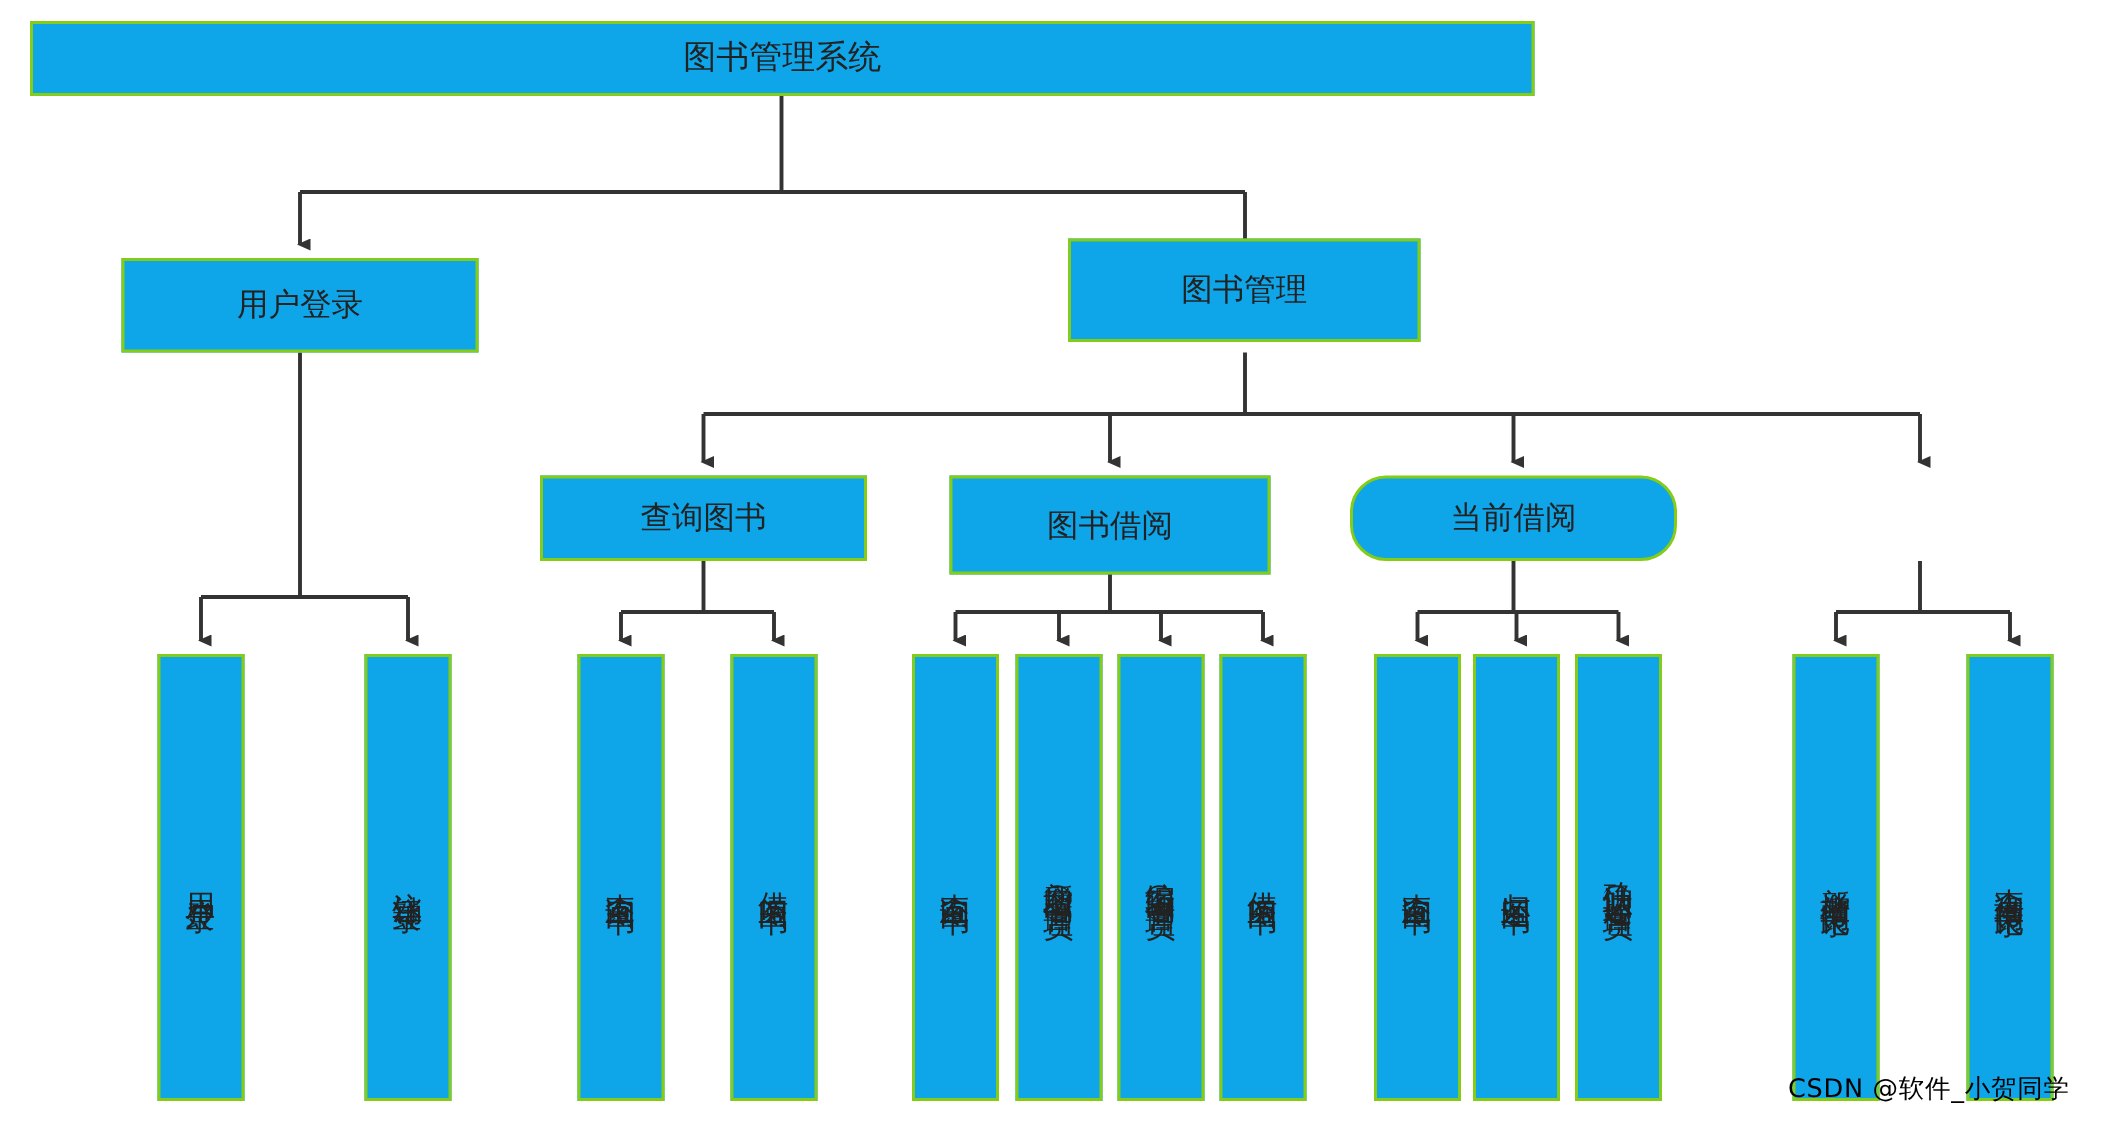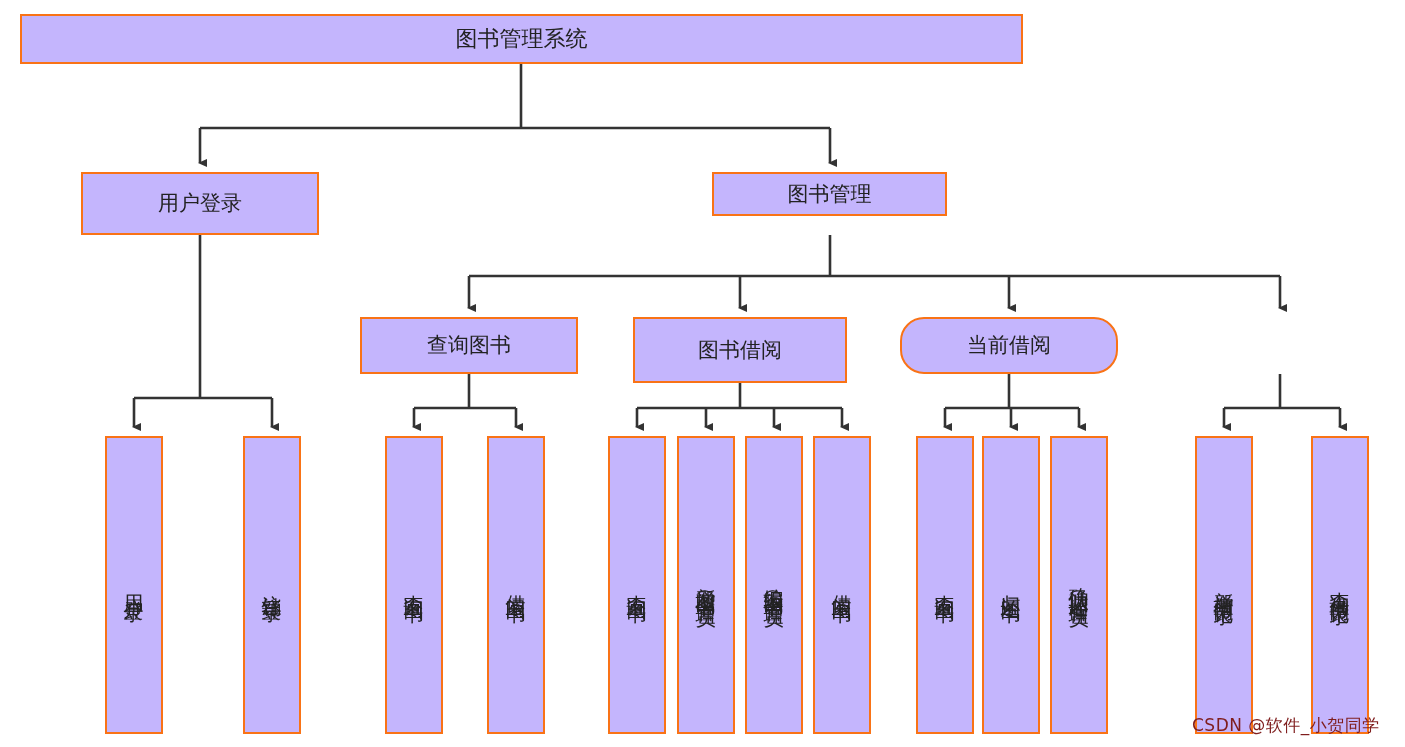--- a/index.html
+++ b/index.html
@@ -21,22 +21,22 @@
     position: absolute;
     left: 0;
     top: 0;
     width: 1405px;
     height: 747px;
     pointer-events: none;
   }
   .node {
     position: absolute;
     box-sizing: border-box;
-    background: #c4b5fd;
-    border: 2px solid #f97316;
+    background: #0ea5e9;
+    border: 2px solid #84cc16;
     display: flex;
     align-items: center;
     justify-content: center;
     color: #222222;
   }
   .node .label {
     display: block;
     text-align: center;
     line-height: 1.15;
     white-space: nowrap;
@@ -58,21 +58,21 @@
     text-orientation: upright;
     font-size: 20px;
     letter-spacing: 3px;
     line-height: 1;
     white-space: nowrap;
     text-align: center;
   }
   .watermark {
     position: absolute;
     font-size: 17px;
-    color: #7f1d1d;
+    color: #000000;
     white-space: nowrap;
     letter-spacing: 0.5px;
   }
 </style>
 </head>
 <body>
 
 <div id="canvas">
 
   <svg class="wires" viewBox="0 0 1405 747">
@@ -125,21 +125,21 @@
     </g>
   </svg>
 
   <div class="node horiz root" style="left:20px; top:14px; width:1003px; height:50px;">
     <span class="label">图书管理系统</span>
   </div>
 
   <div class="node horiz" style="left:81px; top:172px; width:238px; height:63px;">
     <span class="label">用户登录</span>
   </div>
-  <div class="node horiz" style="left:712px; top:172px; width:235px; height:44px;">
+  <div class="node horiz" style="left:712px; top:159px; width:235px; height:69px;">
     <span class="label">图书管理</span>
   </div>
 
   <div class="node horiz" style="left:360px; top:317px; width:218px; height:57px;">
     <span class="label">查询图书</span>
   </div>
   <div class="node horiz" style="left:633px; top:317px; width:214px; height:66px;">
     <span class="label">图书借阅</span>
   </div>
   <div class="node horiz" style="left:900px; top:317px; width:218px; height:57px;border-radius:24px;">

